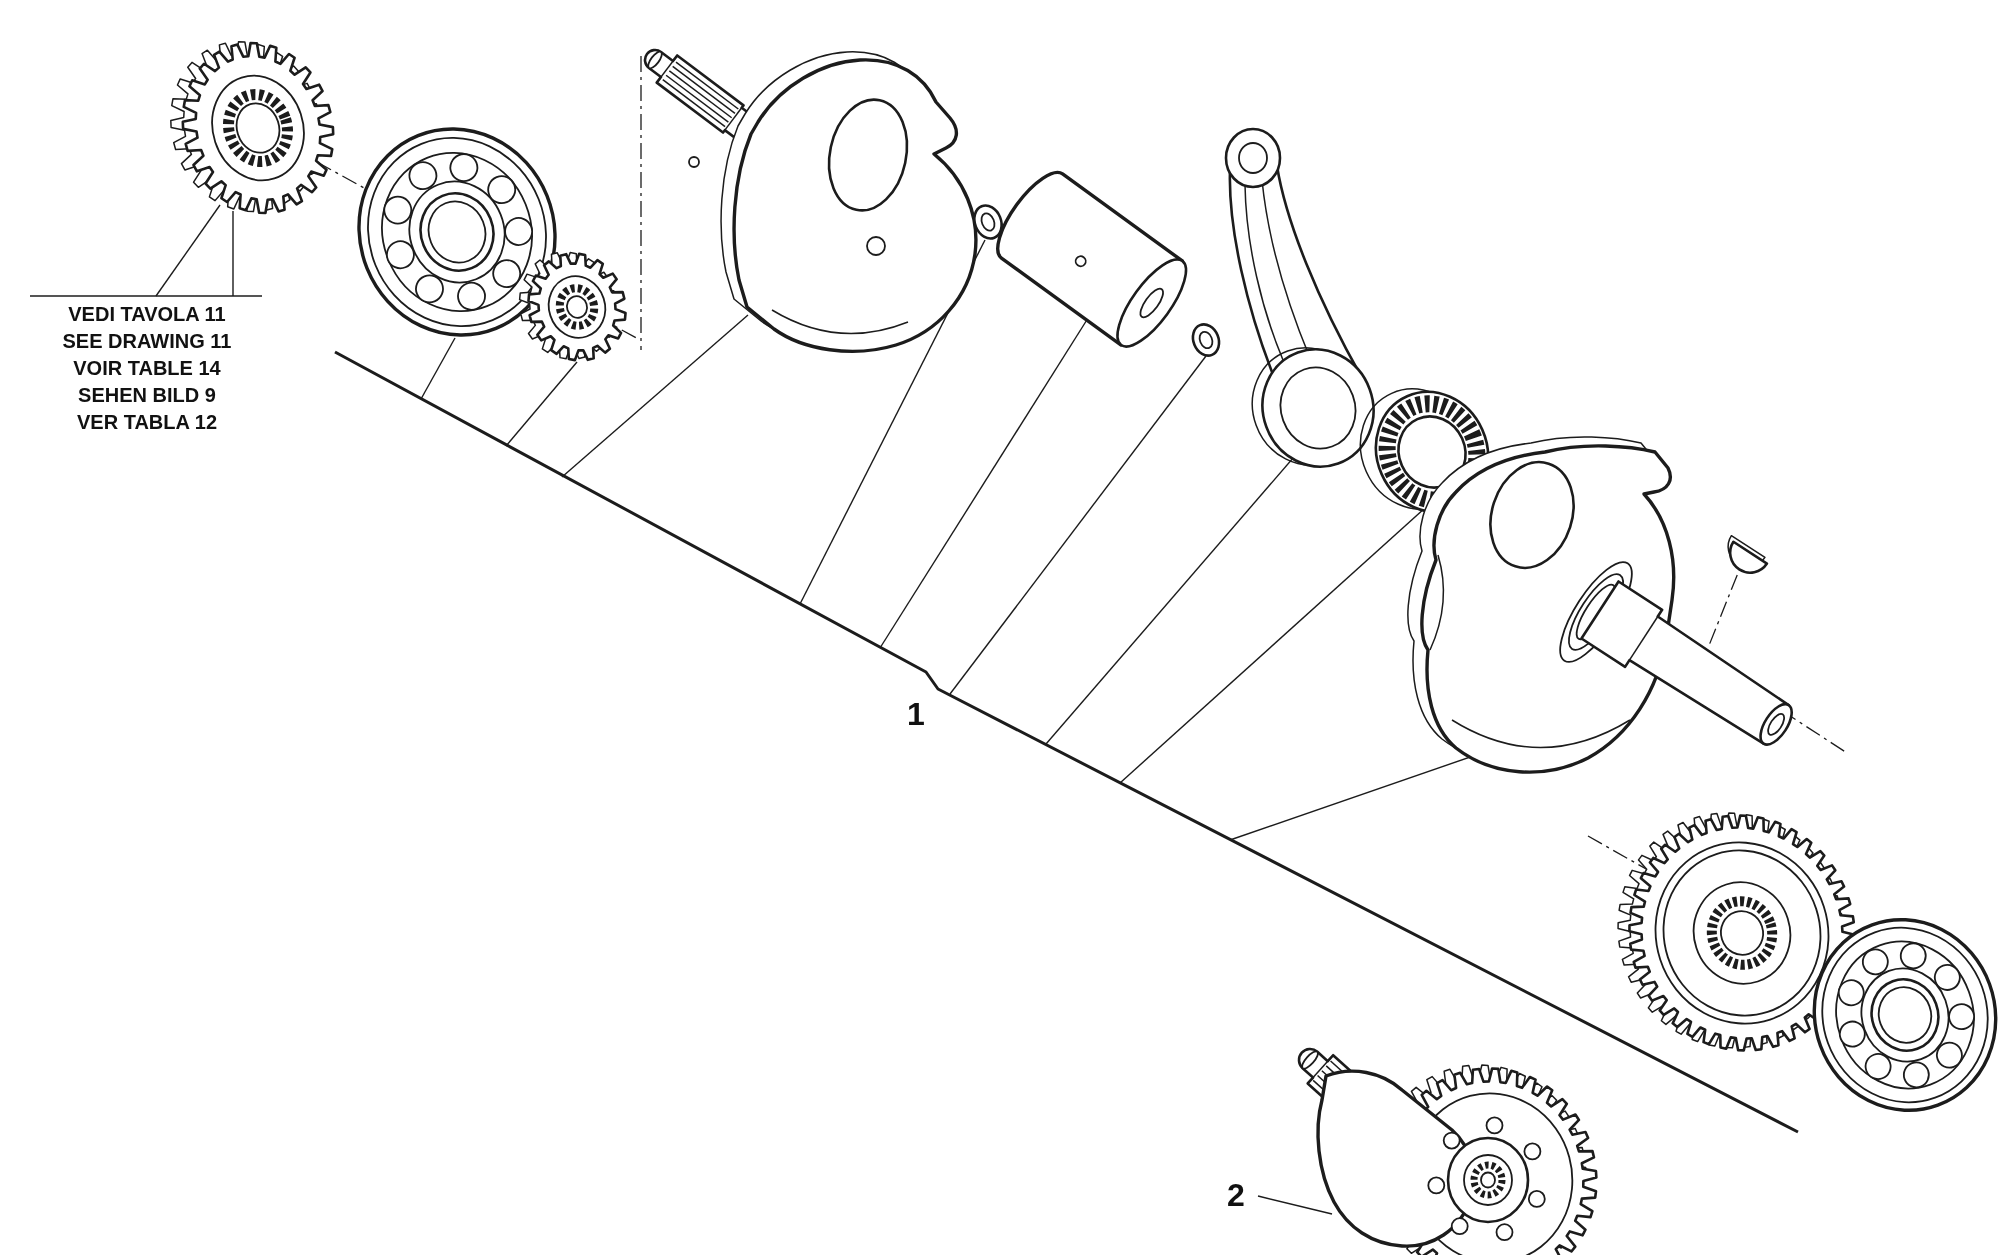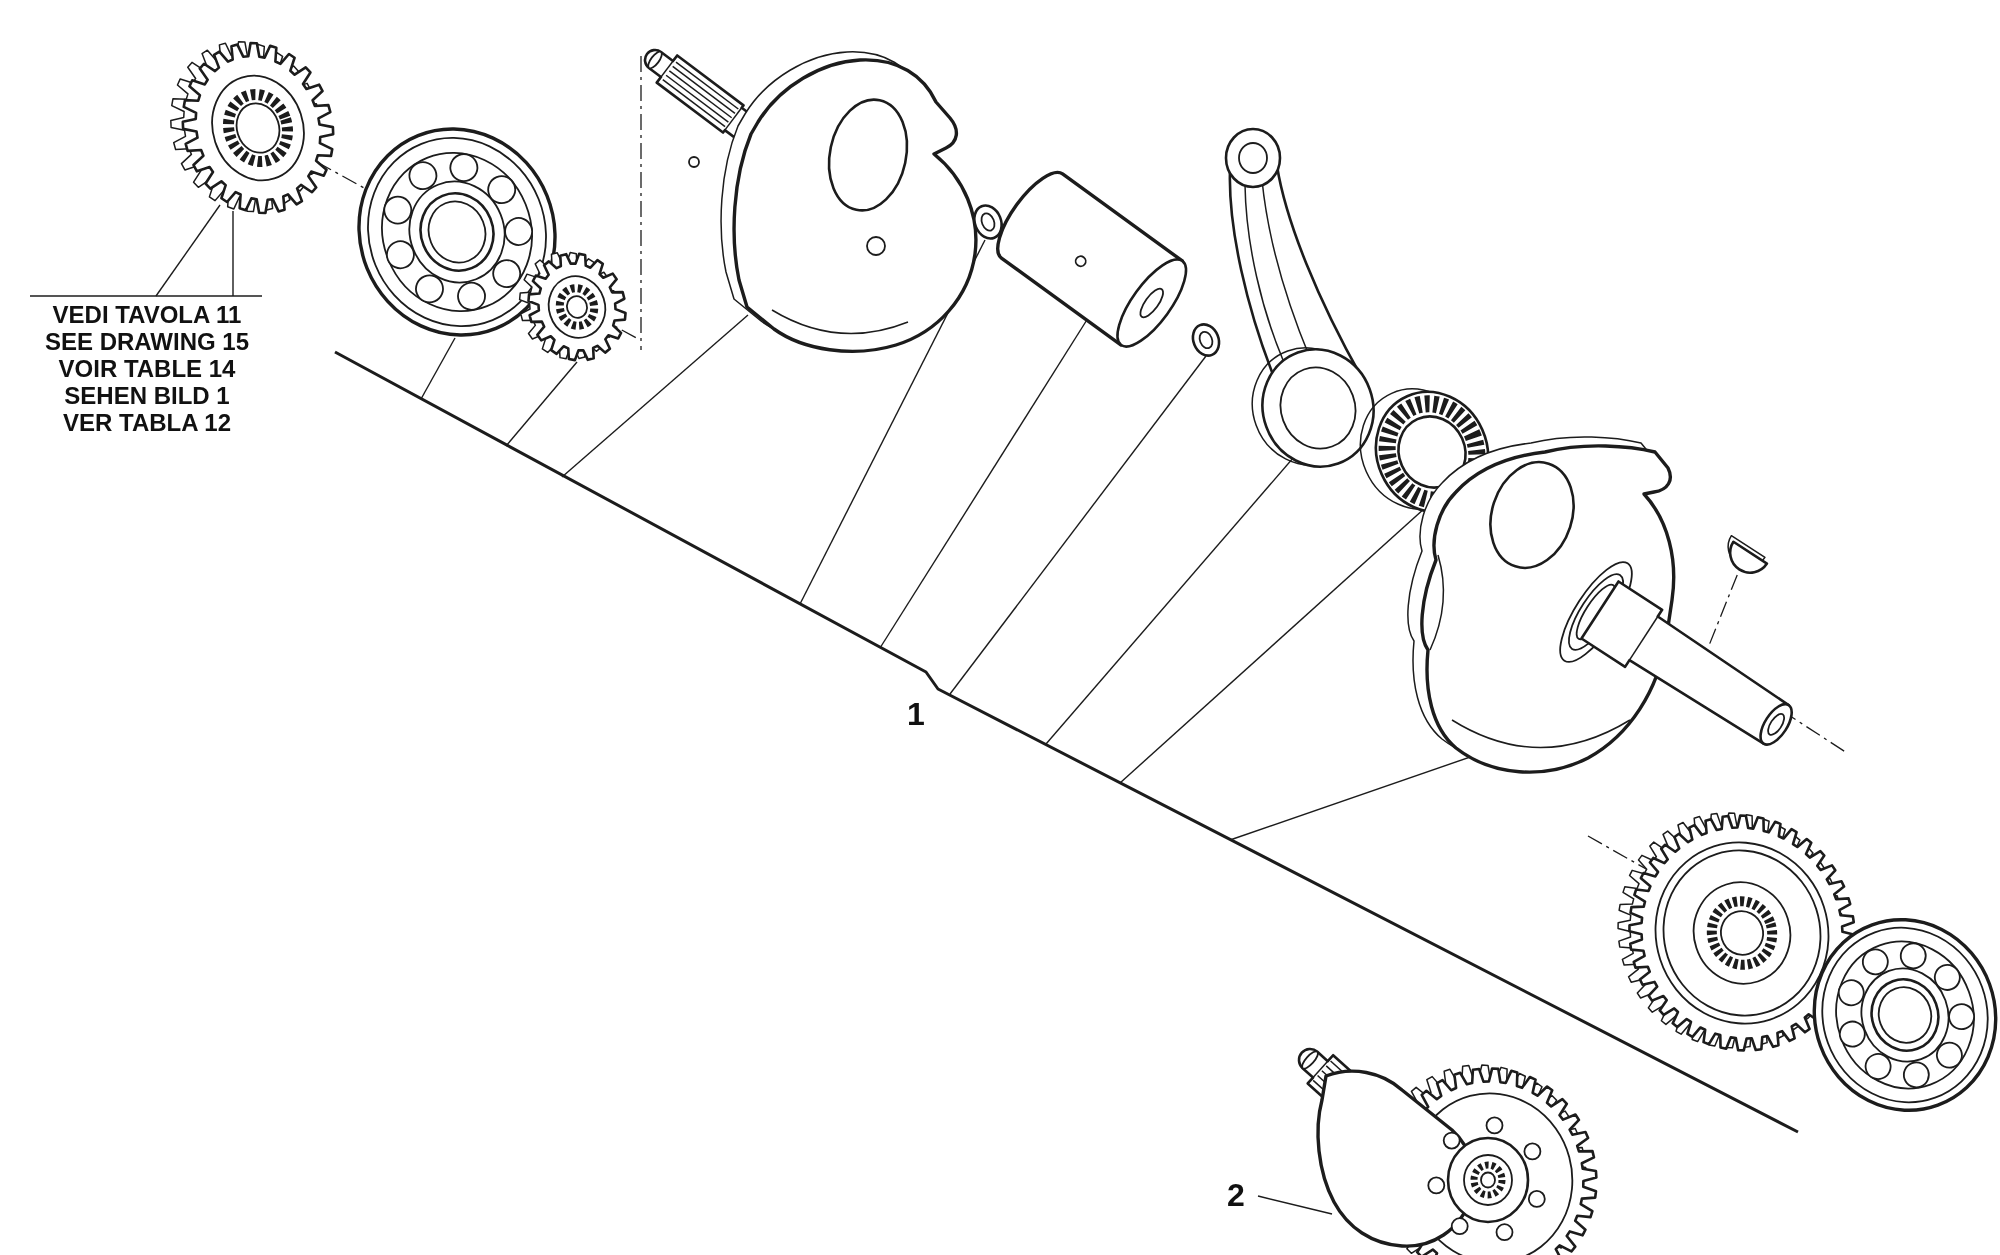--- a/index.html
+++ b/index.html
@@ -10,21 +10,21 @@
   .det{fill:#fff;stroke:var(--ink,#1c1c1c);stroke-width:1.8;stroke-linejoin:round}
   .open{fill:none}
   .hatch{fill:none;stroke:var(--ink,#1c1c1c)}
   .heavy{stroke-width:3.4}
   .thin{stroke-width:1.5}
   .leader{fill:none;stroke:var(--ink,#1c1c1c);stroke-width:1.4}
   .bracket{fill:none;stroke:var(--ink,#1c1c1c);stroke-width:3;stroke-linejoin:round}
   .dashdot{fill:none;stroke:var(--ink,#1c1c1c);stroke-width:1.3;stroke-dasharray:16 5 3 5}
   .callout{font:700 32px "Liberation Sans",sans-serif;fill:#111}
   .note{position:absolute;left:26px;top:301px;width:242px;text-align:center;
-        font-weight:700;font-size:24px;line-height:27px;color:#111;white-space:nowrap}
+        font-weight:700;font-size:20px;line-height:27px;color:#111;white-space:nowrap}
 </style>
 </head>
 <body>
 
 <div class="stage">
 
 <svg width="2000" height="1255" viewBox="0 0 2000 1255">
 
   <g>
     <path class="dashdot" d="M190,92 L640,340"></path>
@@ -247,19 +247,19 @@
       <ellipse class="det" rx="7" ry="7.5"></ellipse>
     </g>
   </g>
 
   <text class="callout" x="916" y="725" text-anchor="middle">1</text>
   <text class="callout" x="1236" y="1206" text-anchor="middle">2</text>
 </svg>
 
 <div class="note">
   <div>VEDI TAVOLA 11</div>
-  <div>SEE DRAWING 15</div>
+  <div>SEE DRAWING 11</div>
   <div>VOIR TABLE 14</div>
-  <div>SEHEN BILD 1</div>
+  <div>SEHEN BILD 9</div>
   <div>VER TABLA 12</div>
 </div>
 
 </div>
 
 </body></html>

